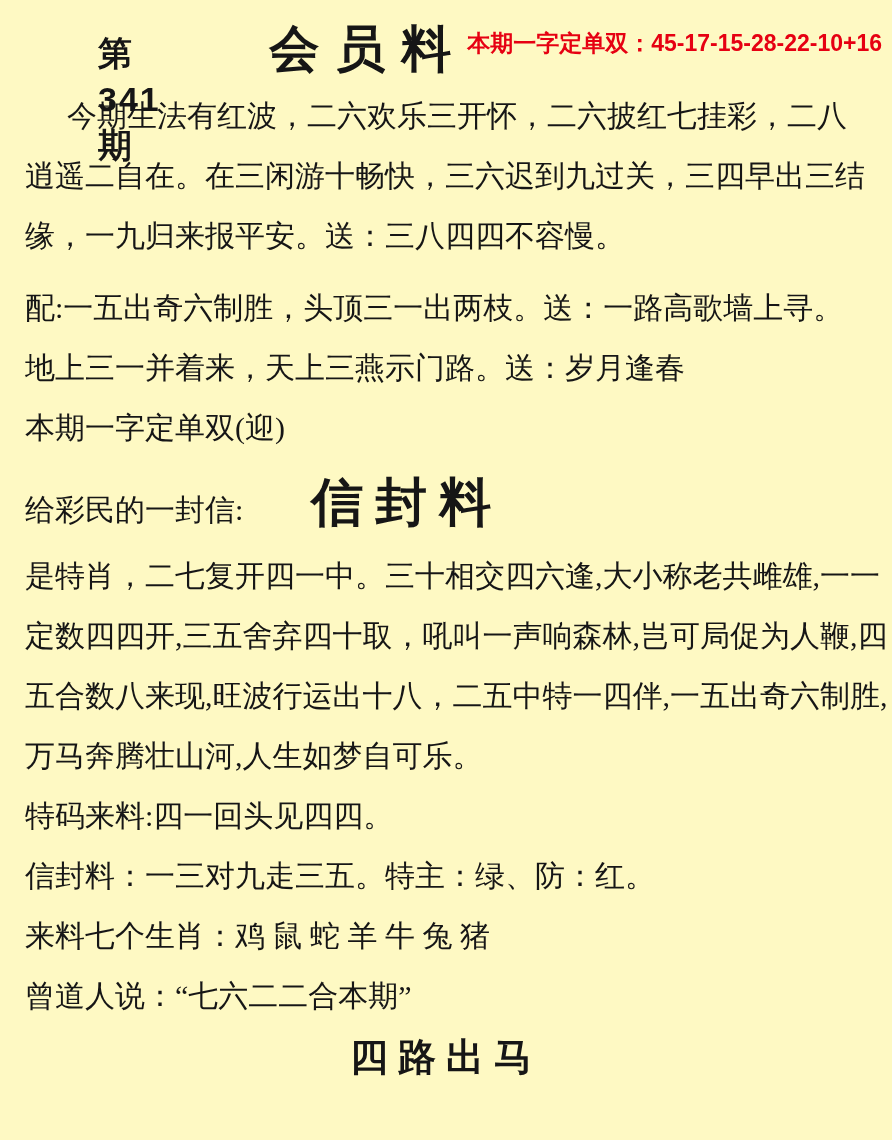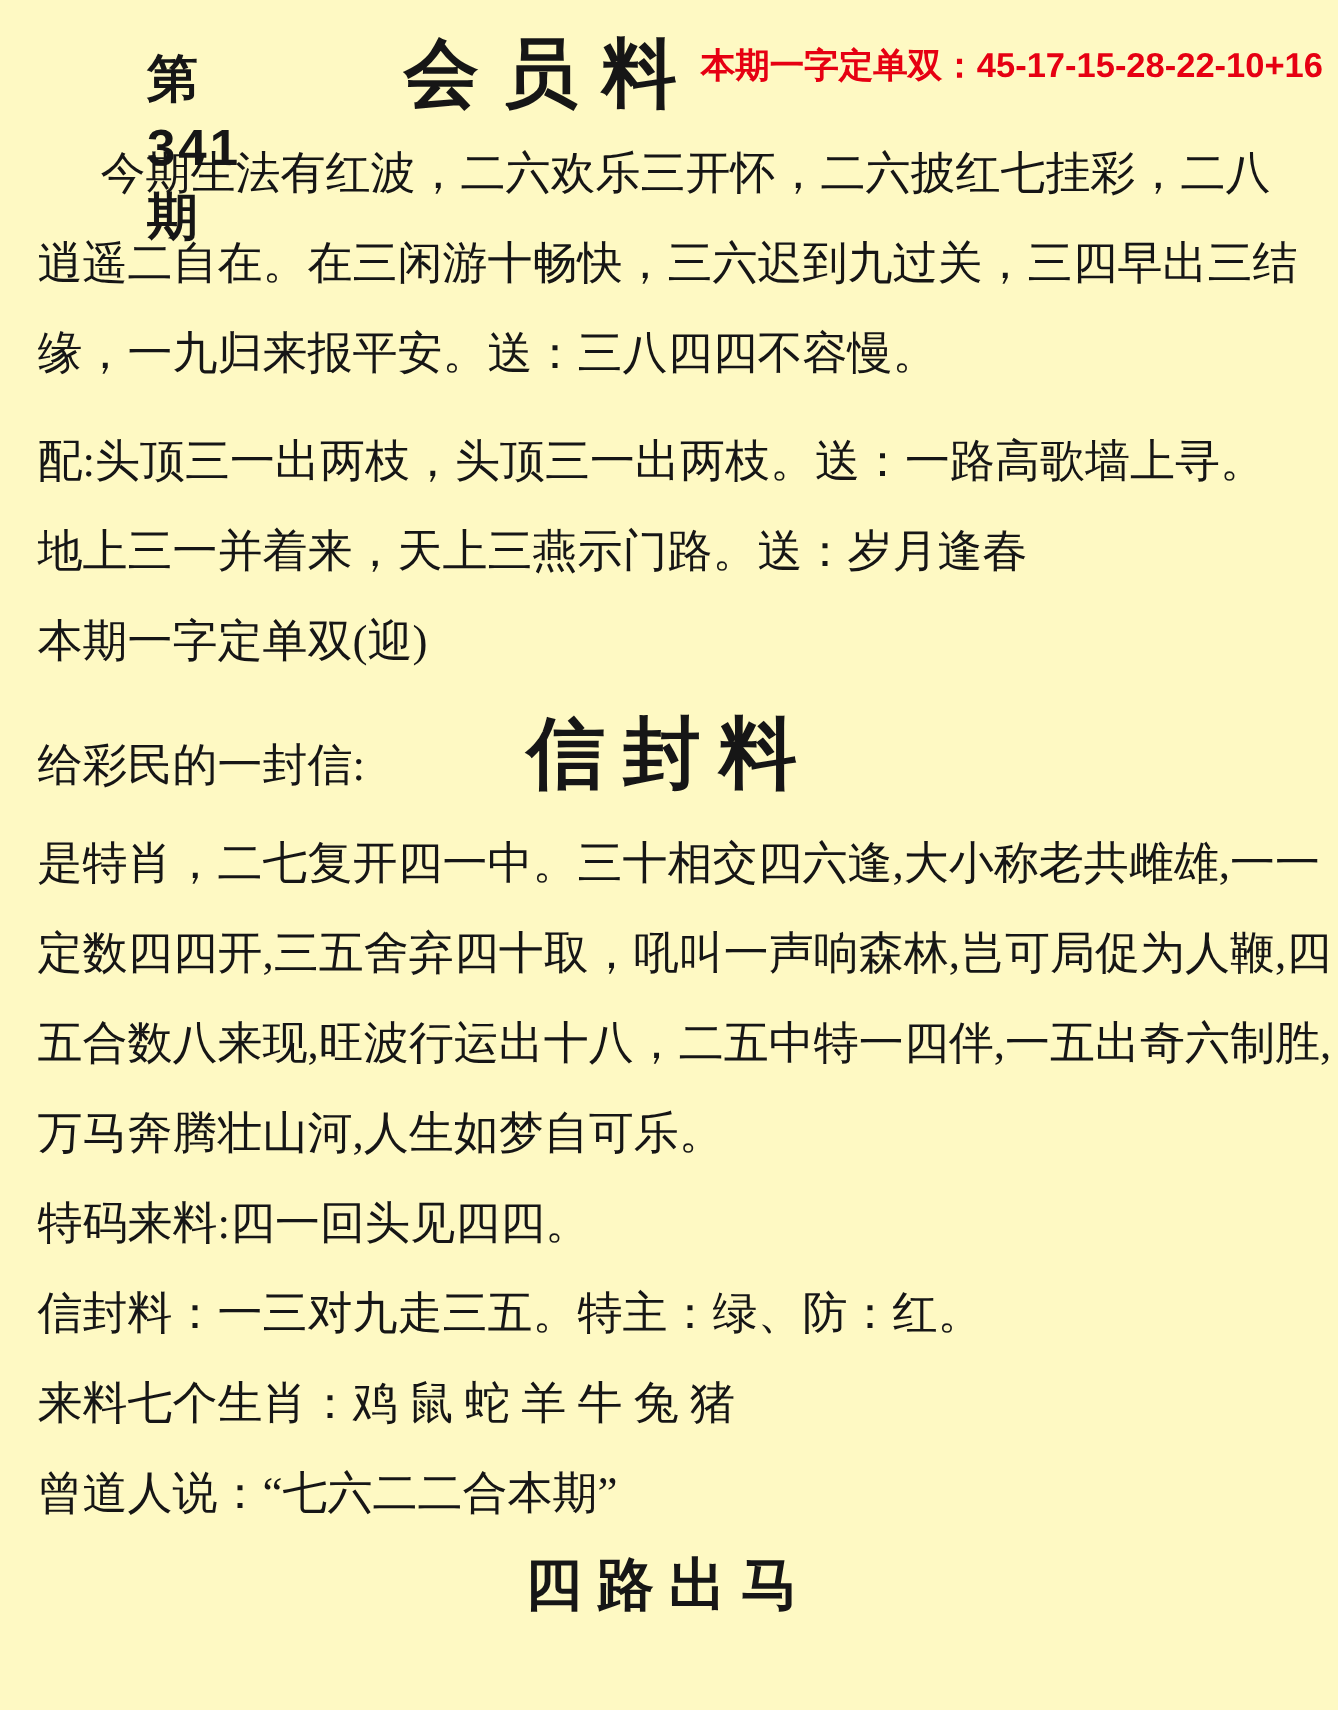--- a/index.html
+++ b/index.html
@@ -58,21 +58,20 @@
     white-space: nowrap;
   }
   .indent-first { text-indent: 42px; }
   .gap-top { margin-top: 12px; }
   
   .env-head {
     display: flex;
     align-items: baseline;
     margin-top: 10px;
     height: 78px;
-    gap: 40px;
   }
   .env-label {
     font-size: 30px;
     line-height: 78px;
     white-space: nowrap;
   }
   .env-title {
     font-size: 52px;
     font-weight: 700;
     letter-spacing: 12px;
@@ -102,21 +101,21 @@
       <span>本期一字定单双：</span><span>45-17-15-28-22-10+16</span>
     </div>
   </div>
 
   <div class="content">
 
     <p class="line indent-first">今期生法有红波，二六欢乐三开怀，二六披红七挂彩，二八</p>
     <p class="line">逍遥二自在。在三闲游十畅快，三六迟到九过关，三四早出三结</p>
     <p class="line">缘，一九归来报平安。送：三八四四不容慢。</p>
 
-    <p class="line gap-top">配:头顶三一出两枝，头顶三一出两枝。送：一路高歌墙上寻。</p>
+    <p class="line gap-top">配:一五出奇六制胜，头顶三一出两枝。送：一路高歌墙上寻。</p>
     <p class="line">地上三一并着来，天上三燕示门路。送：岁月逢春</p>
     <p class="line">本期一字定单双(迎)</p>
 
     <div class="env-head">
       <span class="env-label">给彩民的一封信:</span>
       <span class="env-title">信封料</span>
     </div>
 
     <p class="line">是特肖，二七复开四一中。三十相交四六逢,大小称老共雌雄,一一</p>
     <p class="line">定数四四开,三五舍弃四十取，吼叫一声响森林,岂可局促为人鞭,四</p>

